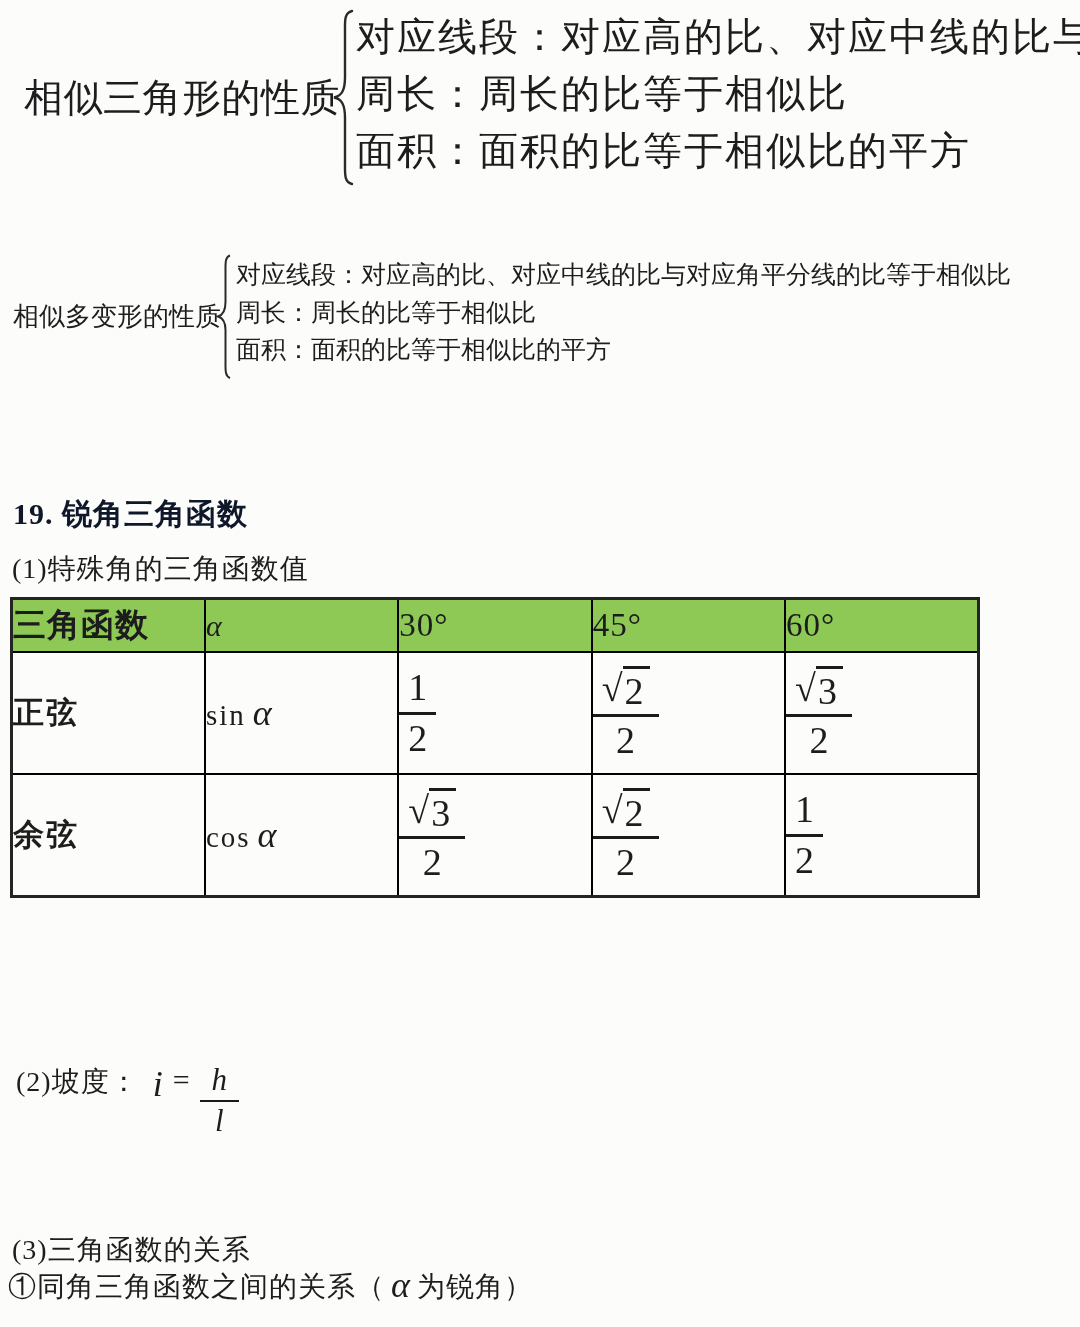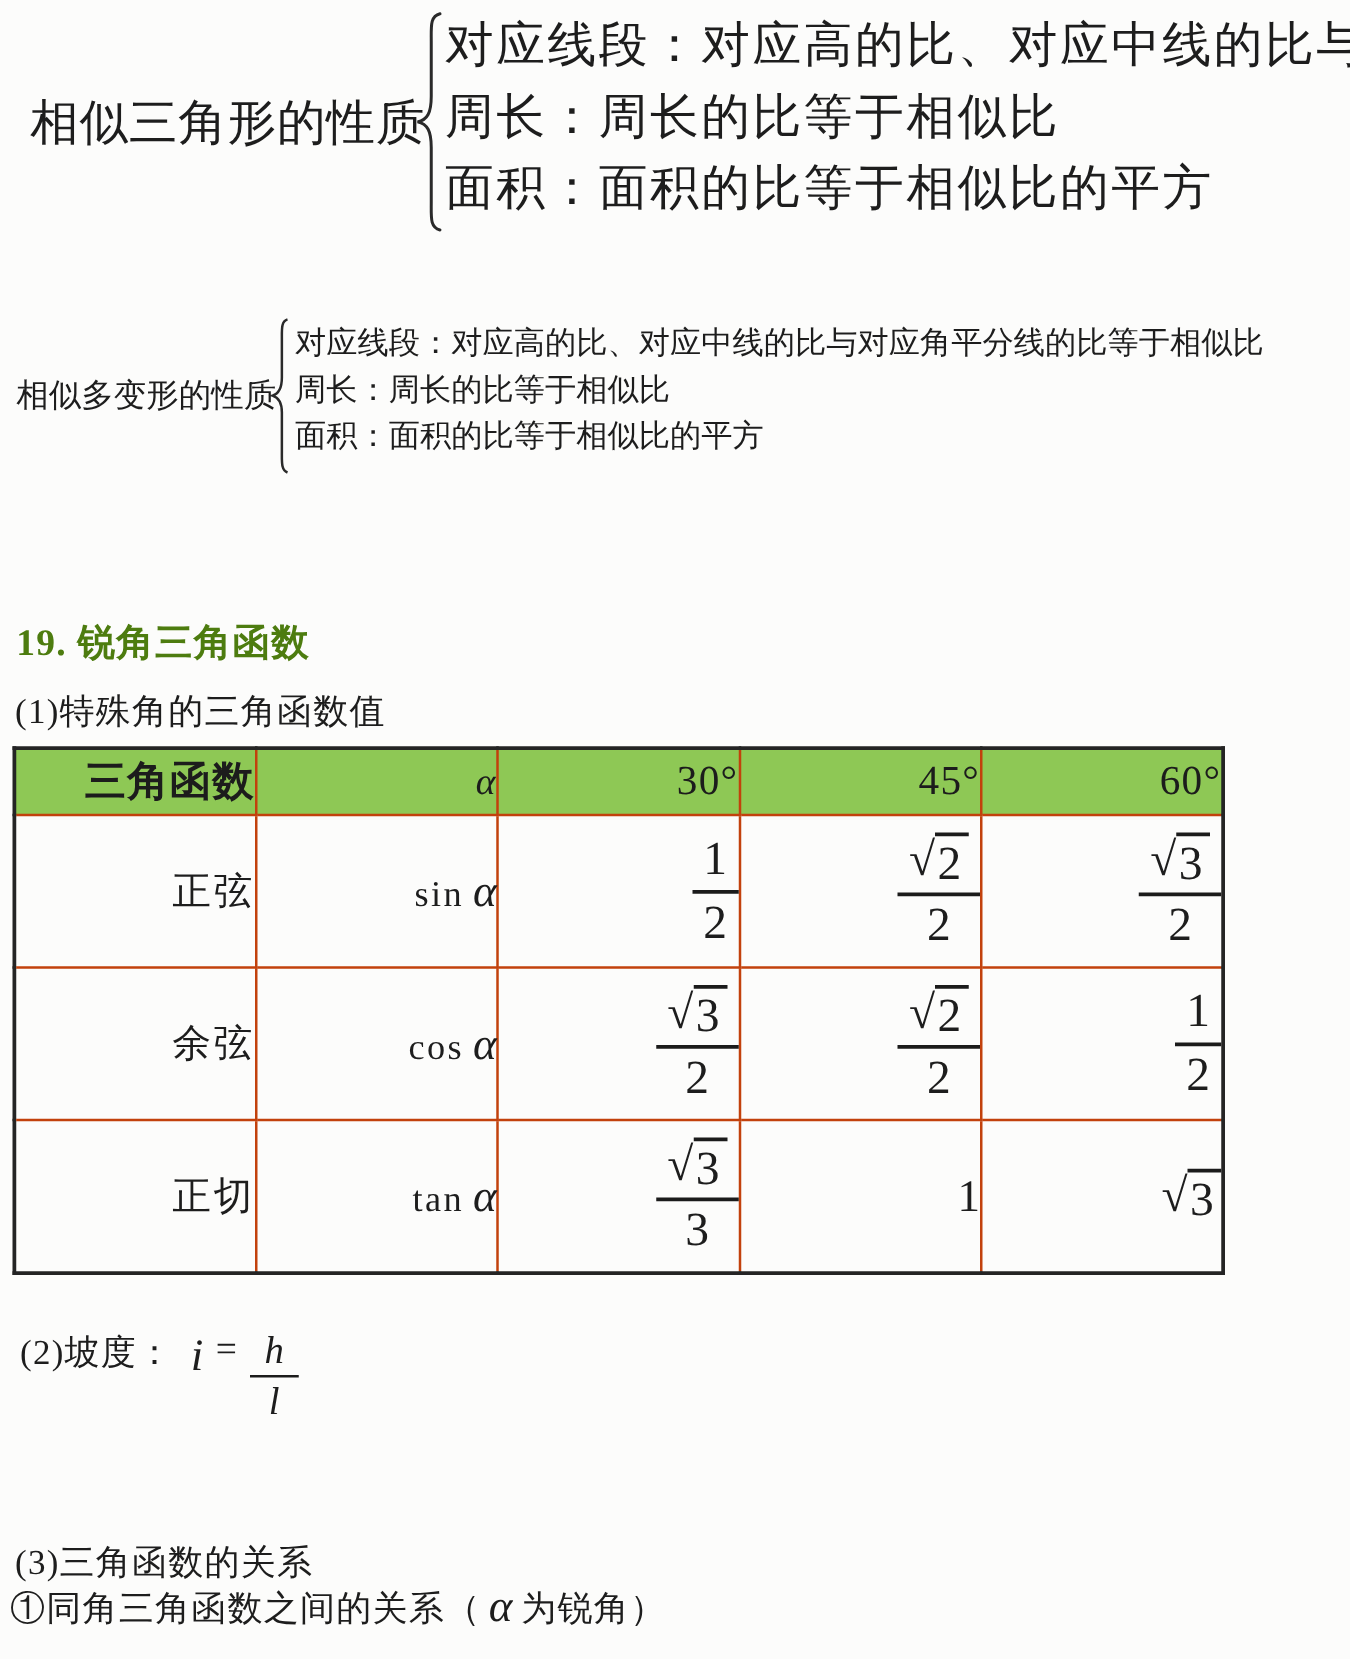--- a/index.html
+++ b/index.html
@@ -14,34 +14,34 @@
   .brace-label{white-space:nowrap;}
   .s1-label{left:24px;top:71px;font-size:39px;letter-spacing:0.5px;}
   .s1-brace{left:331px;top:9px;}
   .s1-lines{left:356px;top:8px;font-size:39px;line-height:57px;letter-spacing:2px;white-space:nowrap;}
   .s2-label{left:13px;top:299px;font-size:26px;}
   .s2-brace{left:215px;top:254px;}
   .s2-lines{left:236px;top:256px;font-size:25px;line-height:37.5px;white-space:nowrap;}
   .brace-lines div{white-space:nowrap;}
 
   
-  .h19{left:13px;top:494px;font-size:30px;font-weight:bold;color:#4d7c0f;
+  .h19{left:13px;top:494px;font-size:30px;font-weight:bold;color:#0f172a;
        font-family:"Liberation Serif","DejaVu Serif",serif;letter-spacing:1px;}
   .sub1{left:12px;top:550px;font-size:28px;letter-spacing:1px;font-family:Liberation Serif, serif;}
 
   
   .trig-table{left:10px;top:597px;border-collapse:collapse;table-layout:fixed;width:970px;}
-  .trig-table th,.trig-table td{border:2px solid #c2410c;text-align:right;vertical-align:middle;padding:0;}
+  .trig-table th,.trig-table td{border:2px solid #000000;text-align:left;vertical-align:middle;padding:0;}
   .trig-table{border:3px solid #242424;}
   .trig-table thead th{height:51px;background:#8ec855;font-family:"Liberation Sans","DejaVu Sans",sans-serif;
        font-weight:bold;font-size:33px;letter-spacing:1px;color:#1c1c1c;}
   .trig-table thead th.alpha-h{font-family:"Liberation Serif",serif;font-style:italic;font-weight:normal;font-size:30px;}
   .trig-table thead th.deg{font-family:Liberation Serif, serif;font-weight:normal;font-size:33px;}
   .trig-table tbody tr{height:122px;}
-  .td-name{font-size:31px;letter-spacing:2px;}
+  .td-name{font-size:31px;letter-spacing:2px;font-weight:bold;}
   .func{font-size:29px;letter-spacing:2px;}
   .arg{font-size:36px;font-style:italic;margin-left:7px;}
 
   .frac{display:inline-flex;flex-direction:column;align-items:center;font-size:38px;line-height:1.08;}
   .frac .num{display:inline-block;border-bottom:3px solid #1b1b1b;padding:0 9px 4px;}
   .frac .den{padding-top:3px;}
   .sq{display:inline-flex;align-items:flex-start;line-height:1;}
   .sq::before{content:"√";display:inline-block;transform:translateY(3px);}
   .sq .rad{display:inline-block;border-top:3px solid #1b1b1b;padding:3px 6px 0 2px;}
   .plain-val{font-size:36px;}
@@ -156,40 +156,20 @@
           <span class="den">2</span>
         </span>
       </td>
       <td>
         <span class="frac">
           <span class="num">1</span>
           <span class="den">2</span>
         </span>
       </td>
     </tr>
-    <tr>
-      <td class="td-name">正切</td>
-      <td>
-        <span class="func">tan</span><span class="arg">α</span>
-      </td>
-      <td>
-        <span class="frac">
-          <span class="num"><span class="sq">
-                <span class="rad">3</span>
-              </span></span>
-          <span class="den">3</span>
-        </span>
-      </td>
-      <td class="plain-val">1</td>
-      <td>
-        <span class="sq big-sq">
-            <span class="rad">3</span>
-          </span>
-      </td>
-    </tr>
   </tbody>
 </table>
 
 <div class="abs slope">
   <span class="slope-prefix">(2)坡度：</span>
   <span class="slope-var">i</span>
   <span class="slope-eq">=</span>
   <span class="slope-frac">
     <span class="num">h</span>
     <span class="den">l</span>

